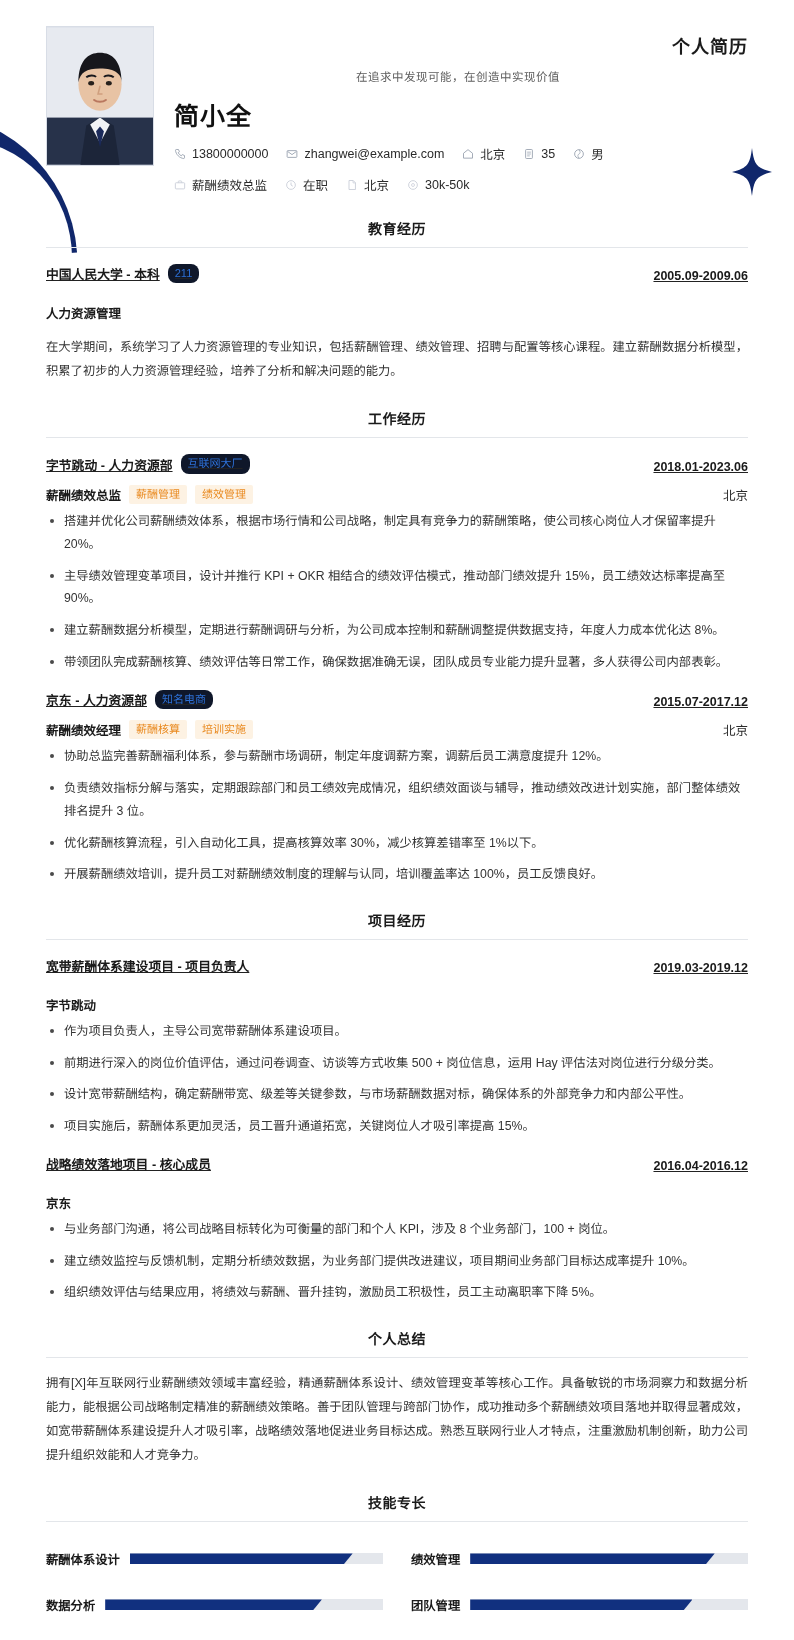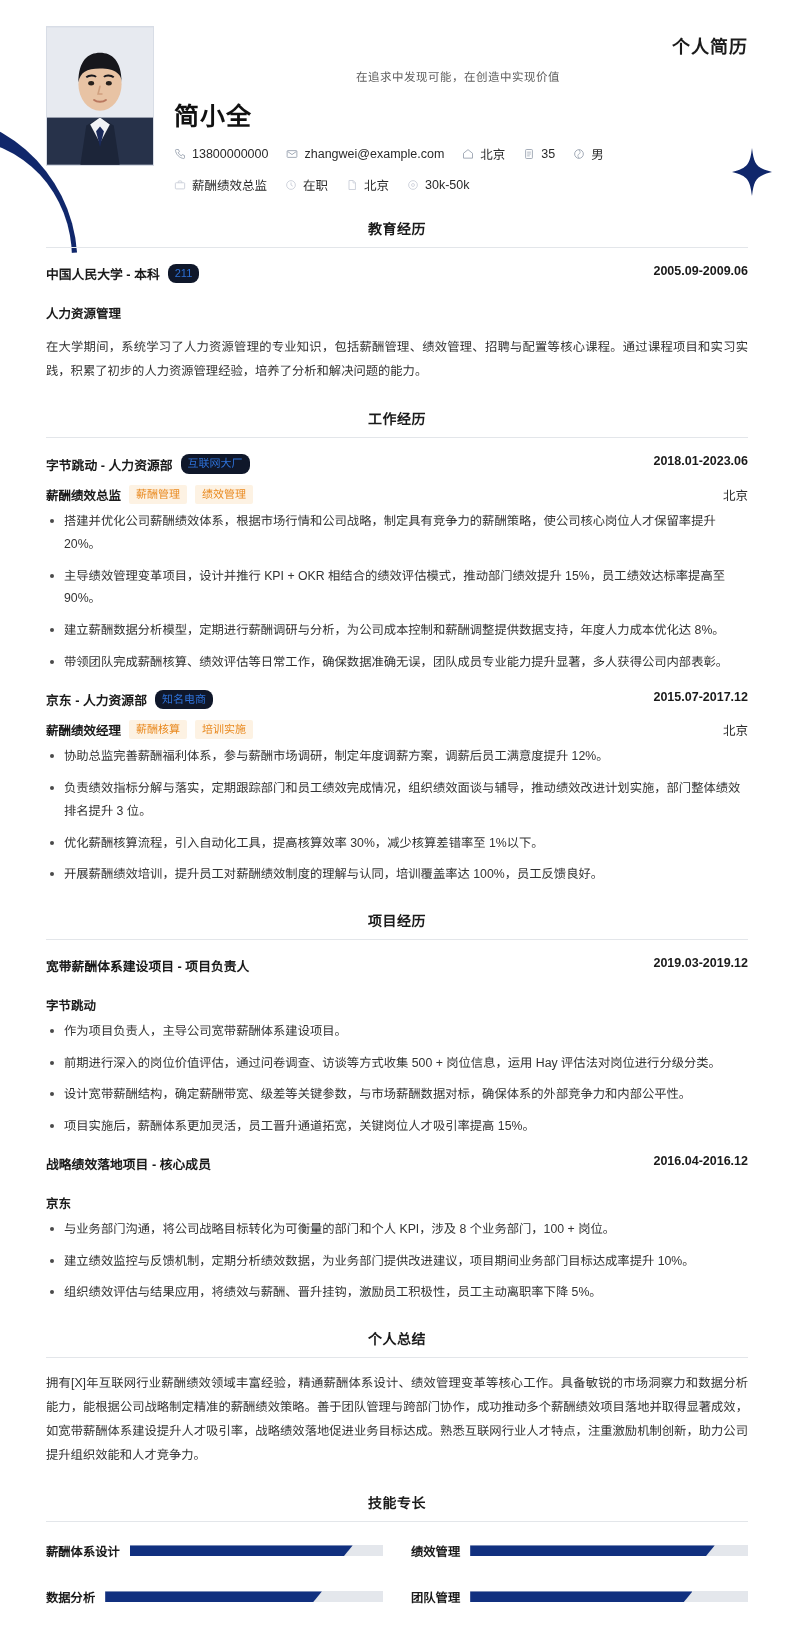--- a/index.html
+++ b/index.html
@@ -66,21 +66,21 @@
   
   .section { margin-top: 24px; }
   .section-title {
     font-size: 14px; font-weight: 700; color: #1a1a1a;
     padding-bottom: 9px; letter-spacing: .5px; text-align: center;
   }
   .section-rule { height: 1px; background: #e3e6ea; width: 100%; }
 
   .entry { margin-top: 16px; }
   .entry-head {
-    display: flex; align-items: flex-start; justify-content: space-between;
+    display: flex; align-items: flex-end; justify-content: space-between; text-decoration: underline;
   }
   .entry-left { display: flex; align-items: center; flex-wrap: wrap; gap: 8px; }
   .entry-title { font-size: 12.8px; font-weight: 700; color: #1a1a1a; }
   .entry-date { font-size: 12.5px; font-weight: 700; color: #1a1a1a; white-space: nowrap; }
   .entry-sub {
     display: flex; align-items: center; justify-content: space-between;
     margin-top: 11px;
   }
   .entry-sub-left { display: flex; align-items: center; flex-wrap: wrap; gap: 8px; }
   .entry-role { font-size: 12.5px; font-weight: 700; color: #1a1a1a; }
@@ -110,21 +110,21 @@
   }
 
   .para {
     font-size: 12.3px; line-height: 1.95; color: #333;
     margin-top: 14px; text-align: justify;
   }
 
   
   .skills-grid {
     display: grid; grid-template-columns: 1fr 1fr;
-    column-gap: 52px; row-gap: 22px; margin-top: 20px; gap: 28px;
+    column-gap: 52px; row-gap: 22px; margin-top: 28px; gap: 28px;
   }
   .skill { display: flex; align-items: center; }
   .skill-name { font-size: 12.3px; font-weight: 700; color: #1a1a1a; white-space: nowrap; margin-right: 10px; }
   .skill-track {
     flex: 1; height: 11px; background: #e4e7ec; position: relative; overflow: hidden;
   }
   .skill-fill {
     position: absolute; left: 0; top: 0; bottom: 0;
     background: #11307f;
     clip-path: polygon(0 0, 100% 0, calc(100% - 9px) 100%, 0 100%);
@@ -258,21 +258,21 @@
 
     <div class="entry">
       <div class="entry-head">
         <div class="entry-left">
           <span class="entry-title">中国人民大学 - 本科</span>
           <span class="tag-blue">211</span>
         </div>
         <span class="entry-date">2005.09-2009.06</span>
       </div>
       <div class="entry-plain">人力资源管理</div>
-      <div class="para">在大学期间，系统学习了人力资源管理的专业知识，包括薪酬管理、绩效管理、招聘与配置等核心课程。通过课程项目和实习实践，积累了初步的人力资源管理经验，培养了分析和解决问题的能力。</div>
+      <div class="para">在大学期间，系统学习了人力资源管理的专业知识，包括薪酬管理、绩效管理、招聘与配置等核心课程。建立薪酬数据分析模型，积累了初步的人力资源管理经验，培养了分析和解决问题的能力。</div>
     </div>
   </div>
 
   <div class="section">
     <div class="section-title">工作经历</div>
     <div class="section-rule"></div>
 
     <div class="entry">
       <div class="entry-head">
         <div class="entry-left">

